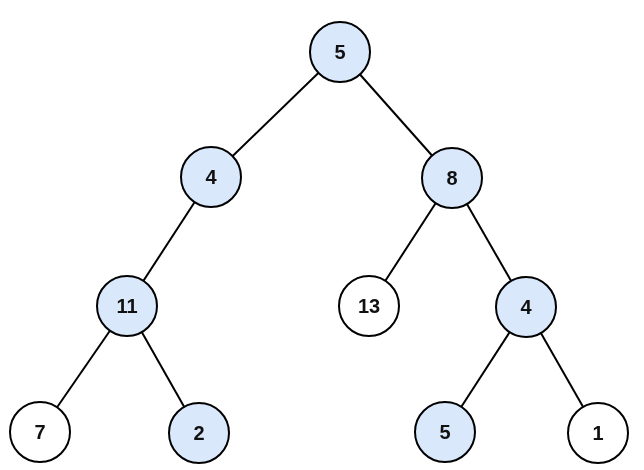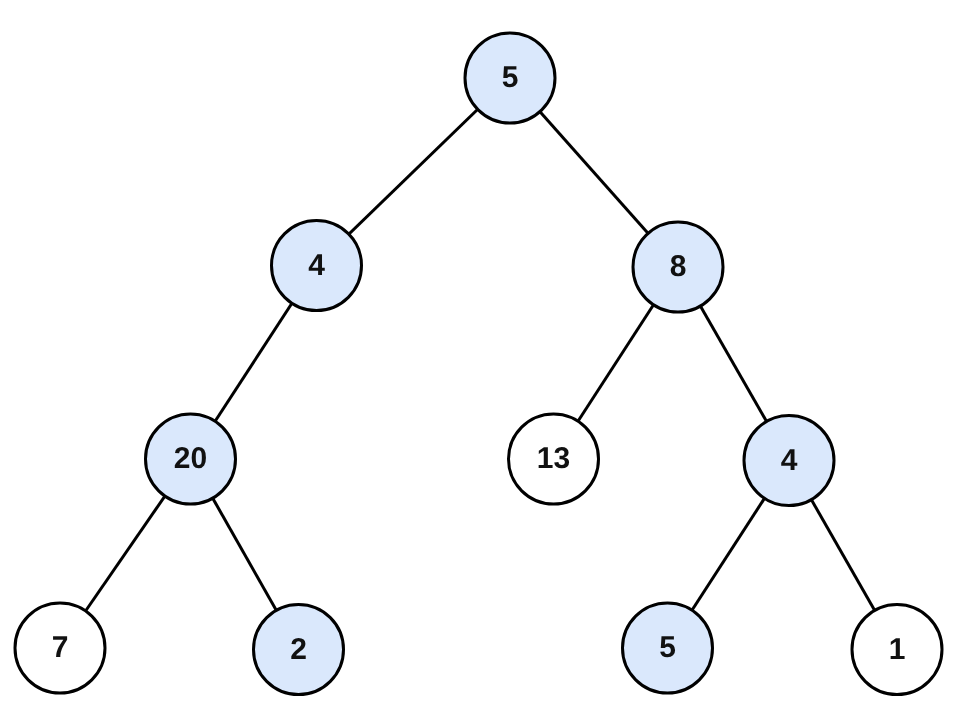--- a/index.html
+++ b/index.html
@@ -69,21 +69,21 @@
       <div class="node hl" style="left: 309px; top: 21px;">
         <span>5</span>
       </div>
       <div class="node hl" style="left: 180px; top: 146px;">
         <span>4</span>
       </div>
       <div class="node hl" style="left: 421px; top: 147px;">
         <span>8</span>
       </div>
       <div class="node hl" style="left: 96px; top: 275px;">
-        <span>20</span>
+        <span>11</span>
       </div>
       <div class="node" style="left: 338px; top: 275px; justify-content: center;">
         <span>13</span>
       </div>
       <div class="node hl" style="left: 495px; top: 276px;">
         <span>4</span>
       </div>
       <div class="node" style="left: 9px; top: 401px;">
         <span>7</span>
       </div>

